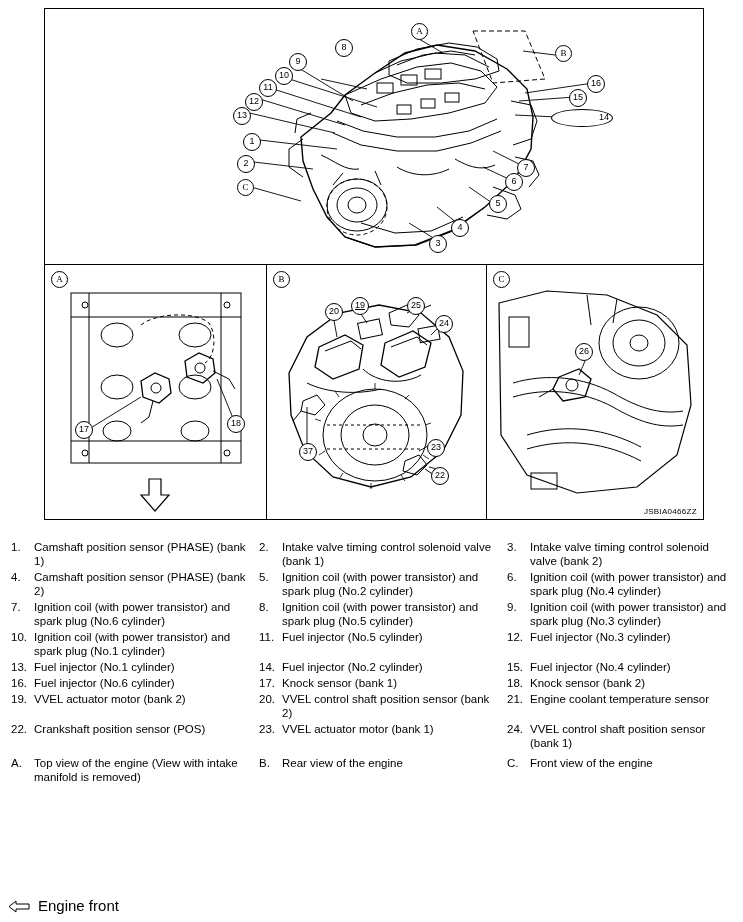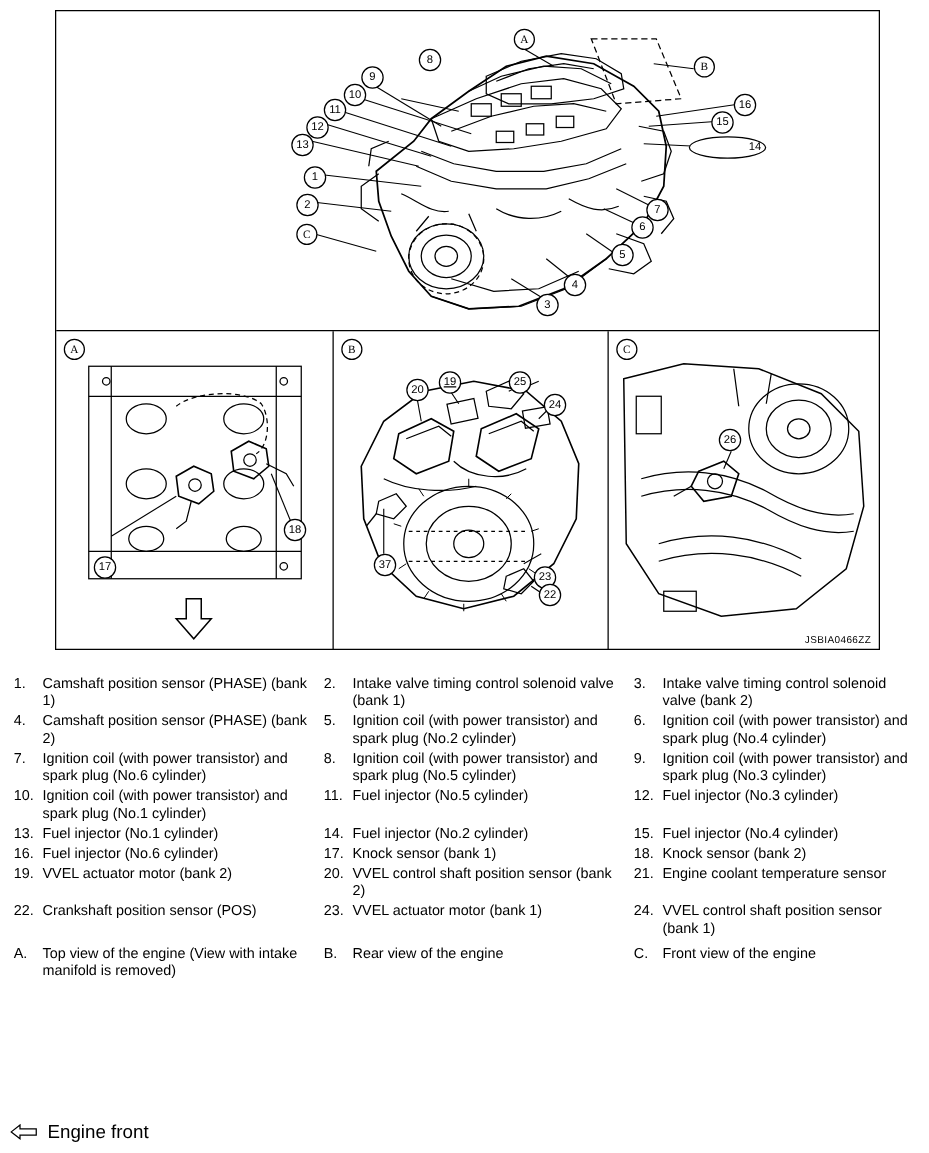--- a/index.html
+++ b/index.html
@@ -290,21 +290,21 @@
 
           <g stroke="#000" stroke-width="0.9" fill="none">
             <line x1="44" y1="164" x2="96" y2="132"></line>
             <line x1="190" y1="158" x2="172" y2="114"></line>
           </g>
 
           <g fill="#fff" stroke="#000" stroke-width="1.2">
             <path d="M104 214 L116 214 L116 230 L124 230 L110 246 L96 230 L104 230 Z"></path>
           </g>
         </svg>
-        <div class="callout" style="left:30px; top:156px;margin-top:24px;">17</div>
+        <div class="callout" style="left:30px; top:156px;">17</div>
         <div class="callout" style="left:182px; top:150px;">18</div>
       </div>
 
       <div class="subpanel b">
         <div class="panel-letter" style="left:6px; top:6px;">B</div>
         <svg class="sub-svg" width="219" height="254" viewBox="0 0 219 254">
           <g fill="none" stroke="#000" stroke-width="1">
 
             <path d="M22 108 L40 72 L72 48 L112 40 L154 48 L182 72 L196 106 L194 150 L176 186
                      L144 212 L104 222 L66 212 L38 186 L24 150 Z" stroke-width="1.3"></path>
@@ -348,21 +348,21 @@
             <line x1="40" y1="178" x2="40" y2="142"></line>
             <line x1="166" y1="178" x2="152" y2="186"></line>
             <line x1="170" y1="204" x2="162" y2="202"></line>
           </g>
         </svg>
         <div class="callout" style="left:58px; top:38px;text-align:center;">20</div>
         <div class="callout" style="left:84px; top:32px;text-decoration:underline;">19</div>
         <div class="callout" style="left:140px; top:32px;text-align:center;">25</div>
         <div class="callout" style="left:168px; top:50px;">24</div>
         <div class="callout" style="left:32px; top:178px;">37</div>
-        <div class="callout" style="left:160px; top:188px;">23</div>
+        <div class="callout" style="left:160px; top:174px;">23</div>
         <div class="callout" style="left:164px; top:202px;">22</div>
       </div>
 
       <div class="subpanel c">
         <div class="panel-letter" style="left:6px; top:6px;">C</div>
         <svg class="sub-svg" width="215" height="254" viewBox="0 0 215 254">
           <g fill="none" stroke="#000" stroke-width="1">
 
             <path d="M12 38 L60 26 L120 30 L170 50 L200 80 L204 140 L190 190 L150 222 L90 228
                      L40 210 L14 170 Z" stroke-width="1.2"></path>

